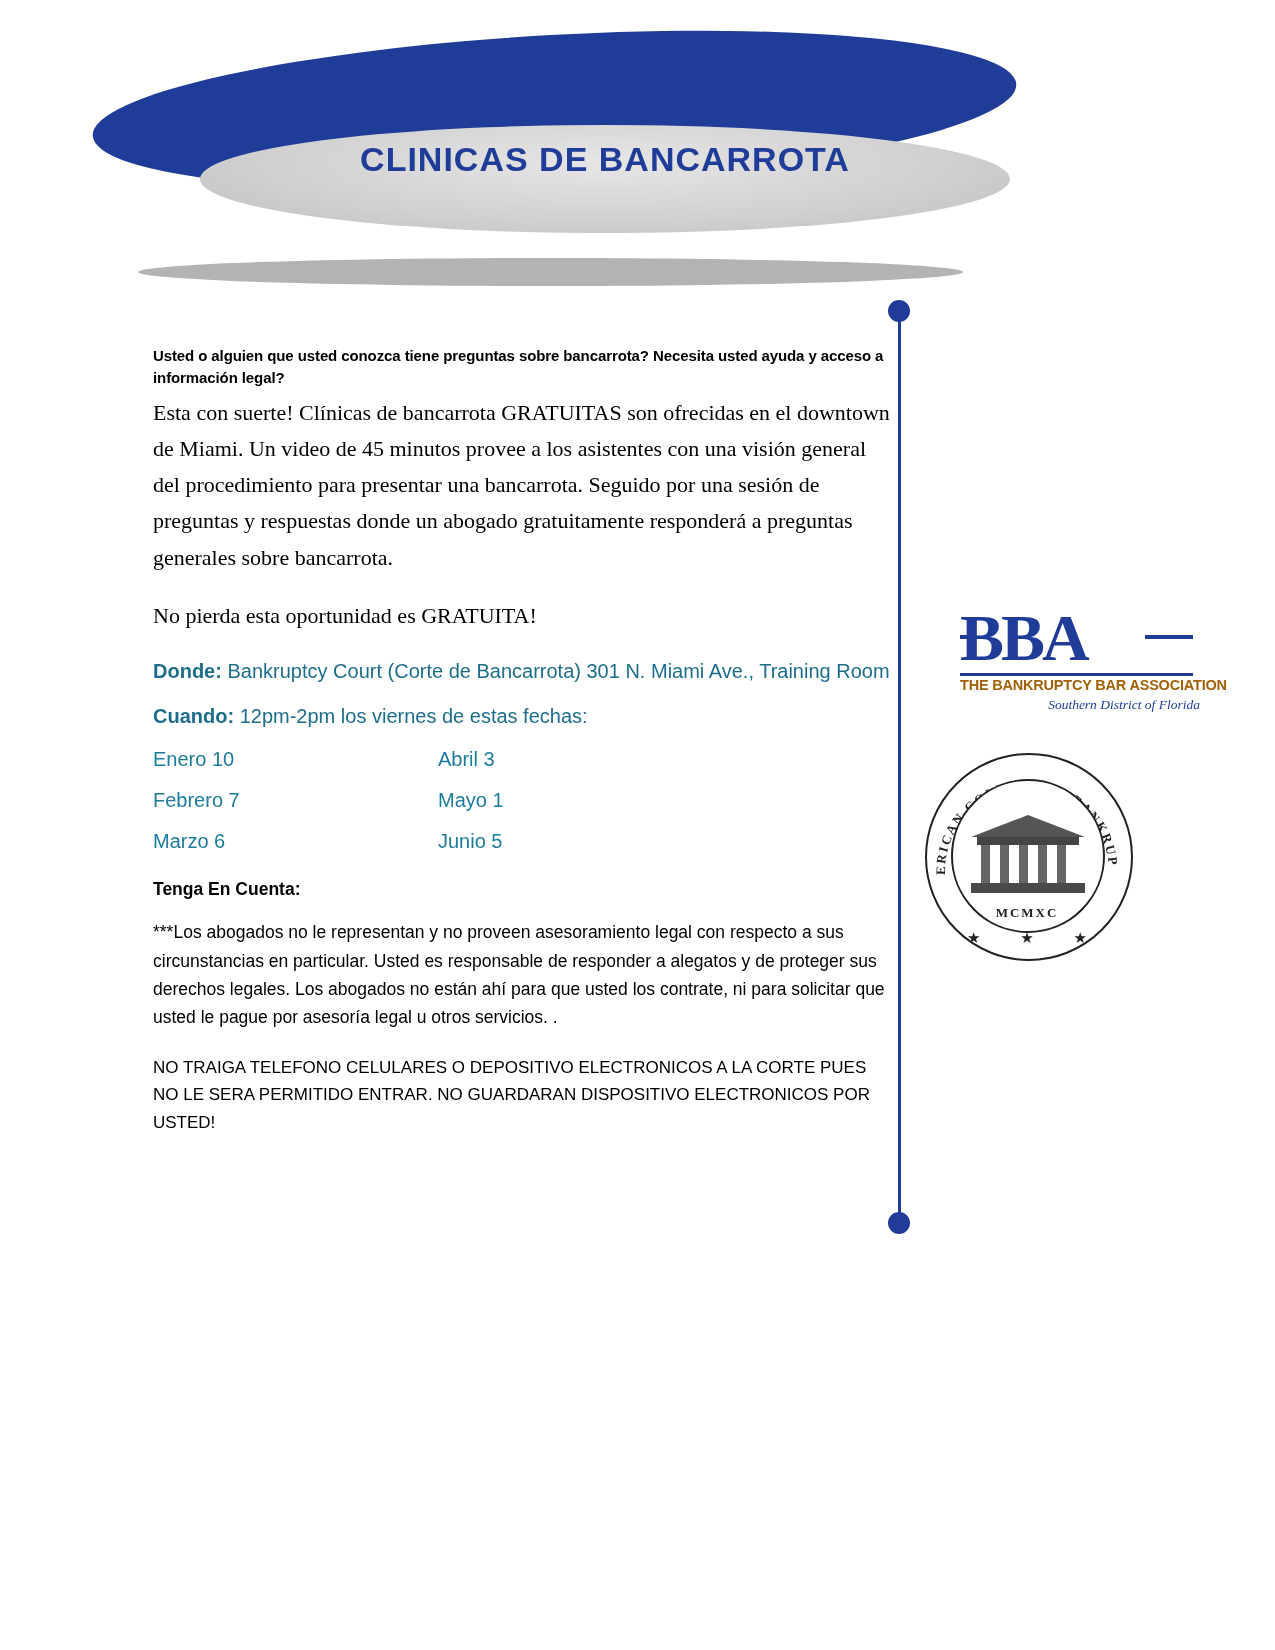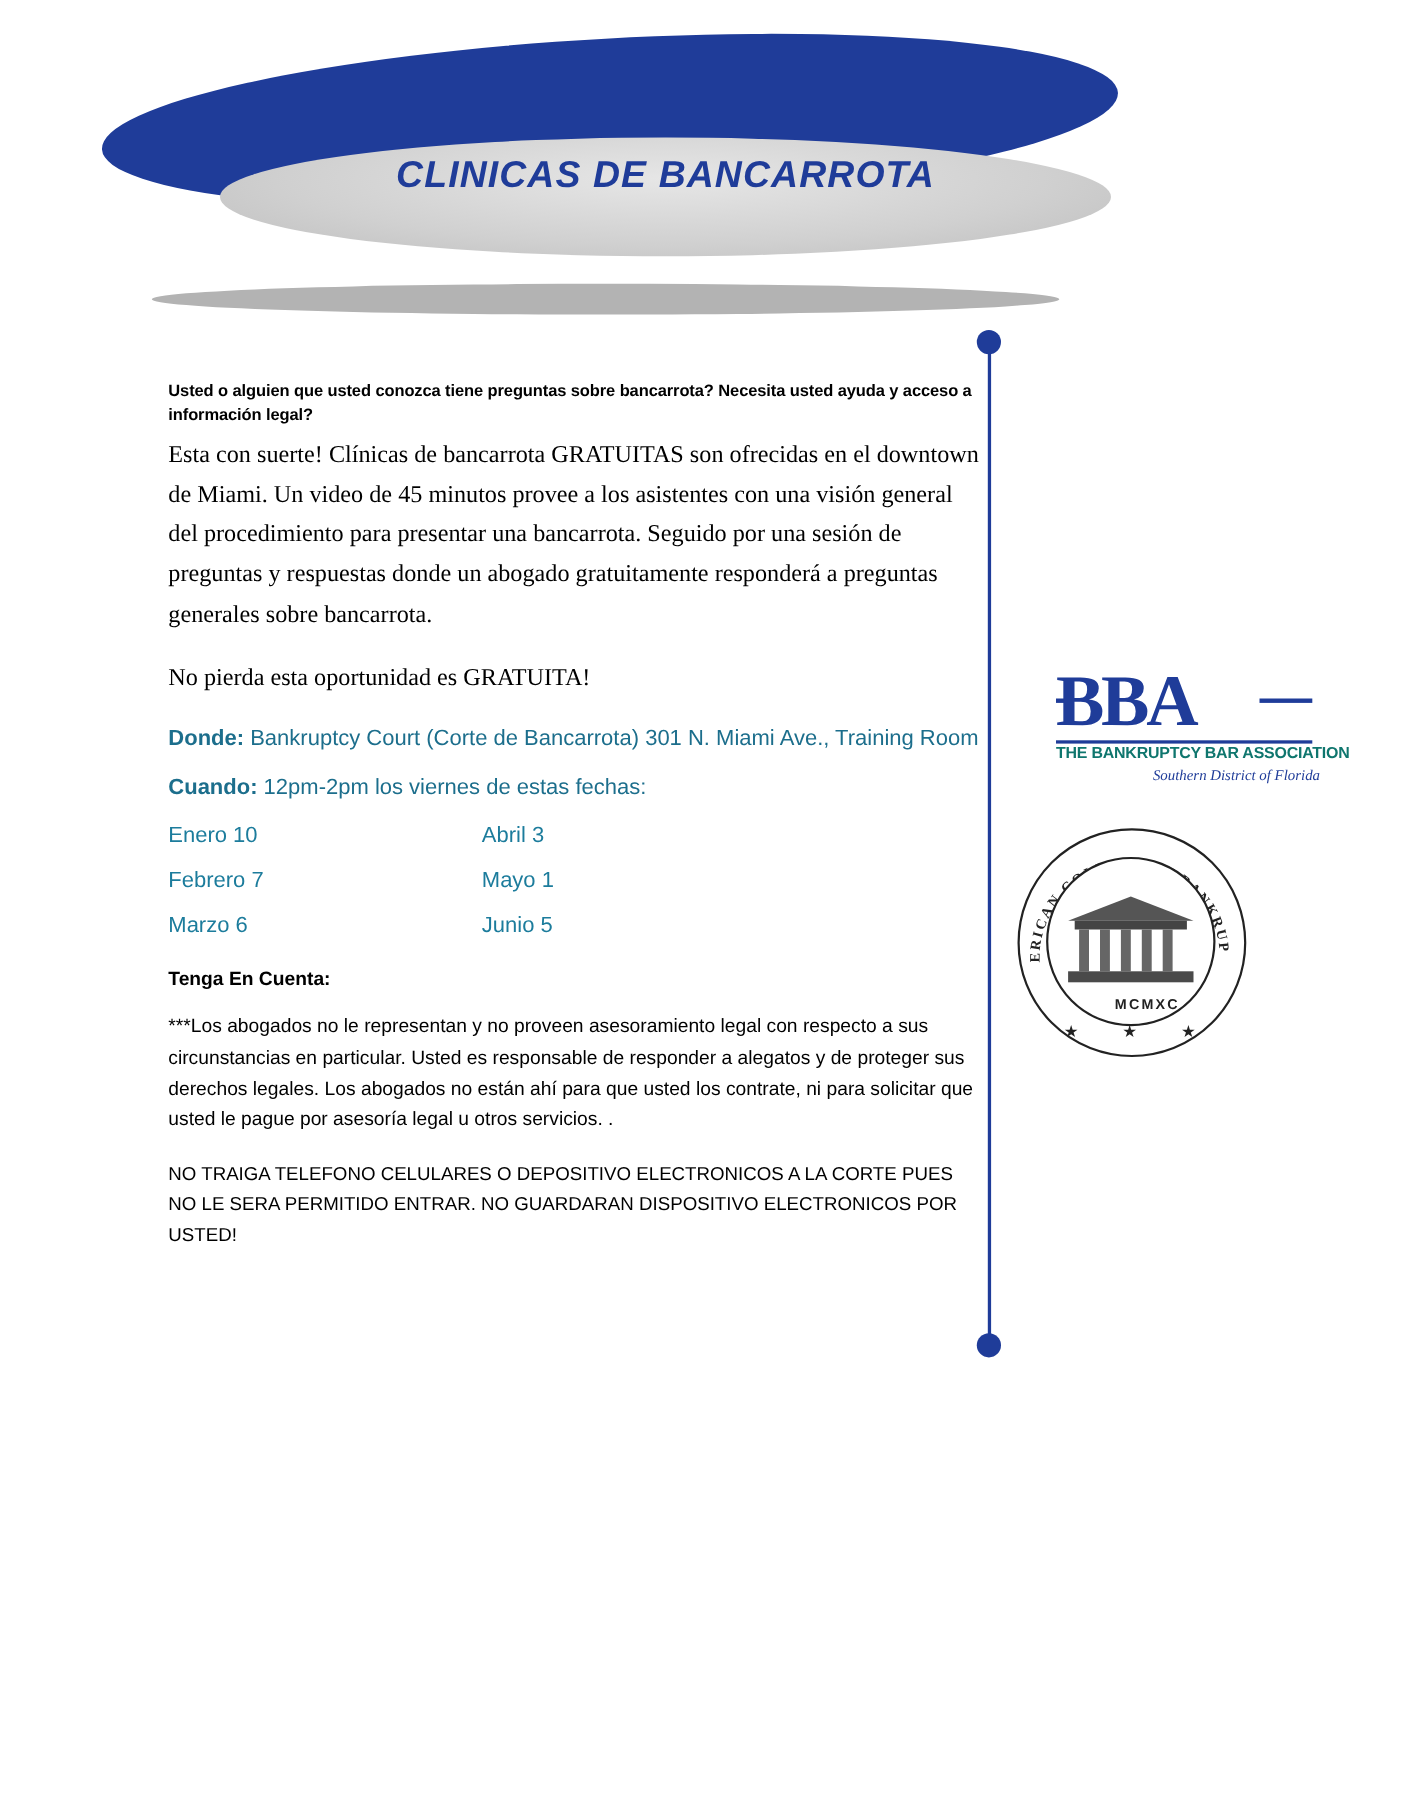--- a/index.html
+++ b/index.html
@@ -16,21 +16,20 @@
     overflow: hidden;
   }
 
   
   #banner {
     position: absolute;
     left: 0;
     top: 0;
     width: 1275px;
     height: 300px;
-    font-style: italic;
   }
   #banner-blue {
     position: absolute;
     left: 92px;
     top: 35px;
     width: 925px;
     height: 150px;
     background: #1F3C99;
     border-radius: 50% / 50%;
     transform: rotate(-3.2deg);
@@ -193,21 +192,21 @@
     height: 3px;
     background: #1F3C99;
   }
   #bba-sub {
     position: absolute;
     left: 45px;
     top: 82px;
     width: 240px;
     font-size: 14.5px;
     font-weight: bold;
-    color: #0f766e;
+    color: #a16207;
     letter-spacing: -0.2px;
     white-space: nowrap;
   }
   #bba-sub2 {
     position: absolute;
     left: 45px;
     top: 102px;
     width: 240px;
     text-align: right;
     font-family: "Liberation Serif", serif;
@@ -281,25 +280,25 @@
   }
   .acb-arc-text text {
     font-family: "Liberation Serif", serif;
     font-size: 13px;
     font-weight: bold;
     fill: #222;
     letter-spacing: 2px;
   }
   #acb-mcmxc {
     position: absolute;
-    left: 68px;
+    left: 52px;
     top: 152px;
     width: 100px;
     text-align: center;
-    font-family: Liberation Sans, sans-serif;
+    font-family: Liberation Serif, serif;
     font-size: 13px;
     font-weight: bold;
     letter-spacing: 2px;
     color: #222;
   }
   #acb-stars {
     position: absolute;
     left: 42px;
     top: 176px;
     width: 120px;

